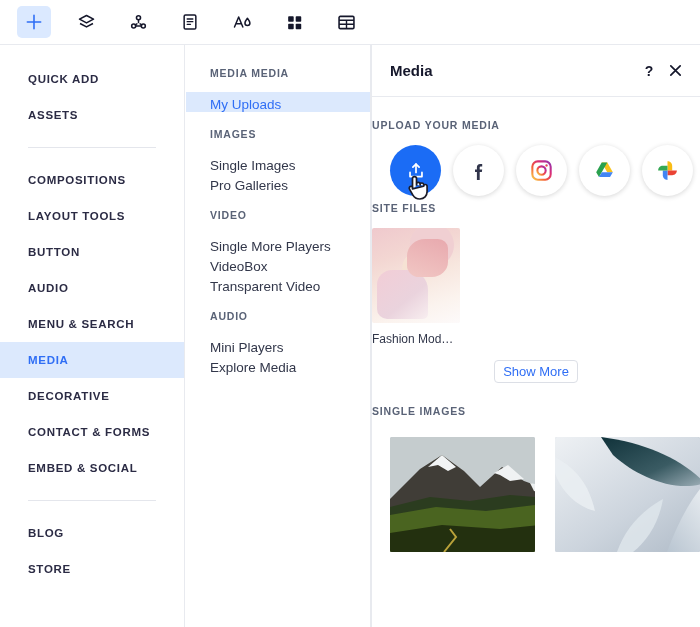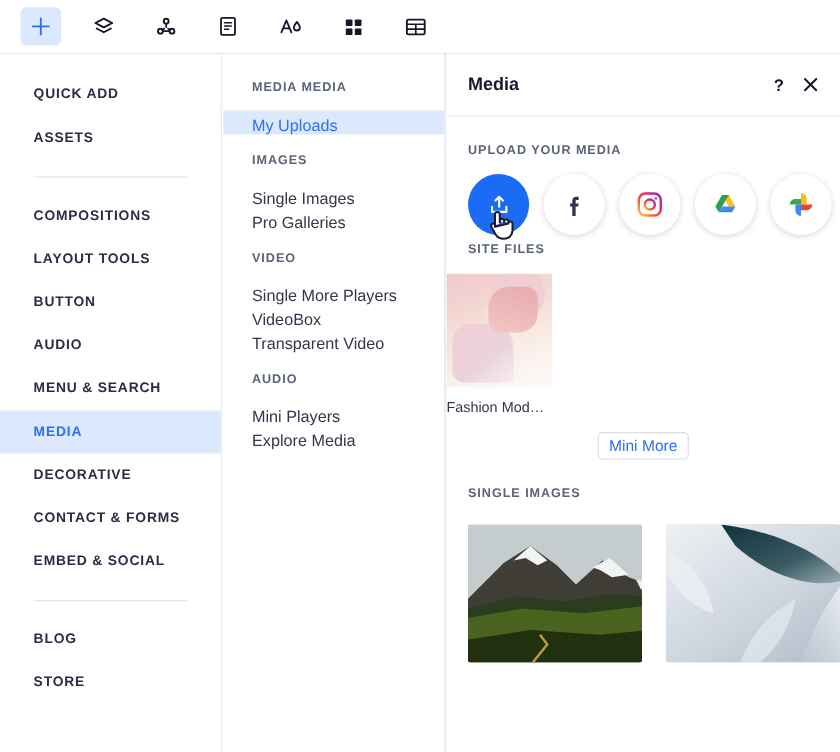--- a/index.html
+++ b/index.html
@@ -98,21 +98,20 @@
   }
   .panel-title { font-size: 15px; font-weight: bold; color: #15172b; flex: 1; }
   .head-ico {
     width: 26px; height: 26px;
     display: flex; align-items: center; justify-content: center;
     cursor: pointer; color: #15172b;
   }
   .sec-head {
     font-size: 10.5px; font-weight: bold;
     letter-spacing: 0.8px; color: #5a6377;
-    padding-left: 18px;
   }
 
   .src-row {
     display: flex; align-items: center;
     padding-left: 18px;
     margin-top: 14px;
     gap: 12px;
   }
   .src {
     width: 51px; height: 51px; border-radius: 50%;
@@ -385,21 +384,21 @@
     </div>
   </div>
 
   <div style="margin-top:6px">
     <div class="sec-head">SITE FILES</div>
     <div class="file-card">
       <div class="thumb-pink"></div>
       <div class="file-name">Fashion Mod…</div>
     </div>
     <div class="showmore-wrap">
-      <div class="showmore">Mini More</div>
+      <div class="showmore">Show More</div>
     </div>
   </div>
 
   <div style="margin-top:22px">
     <div class="sec-head">SINGLE IMAGES</div>
     <div class="img-row">
       <div class="tile tile-mountain">
         <svg width="172" height="115" viewBox="0 0 172 115">
           <rect width="172" height="115" fill="#c5ccce"></rect>
           <path d="M0 62 L30 32 L52 18 L74 34 L90 50 L112 30 L134 44 L172 58 L172 115 L0 115Z" fill="#403d37"></path>

